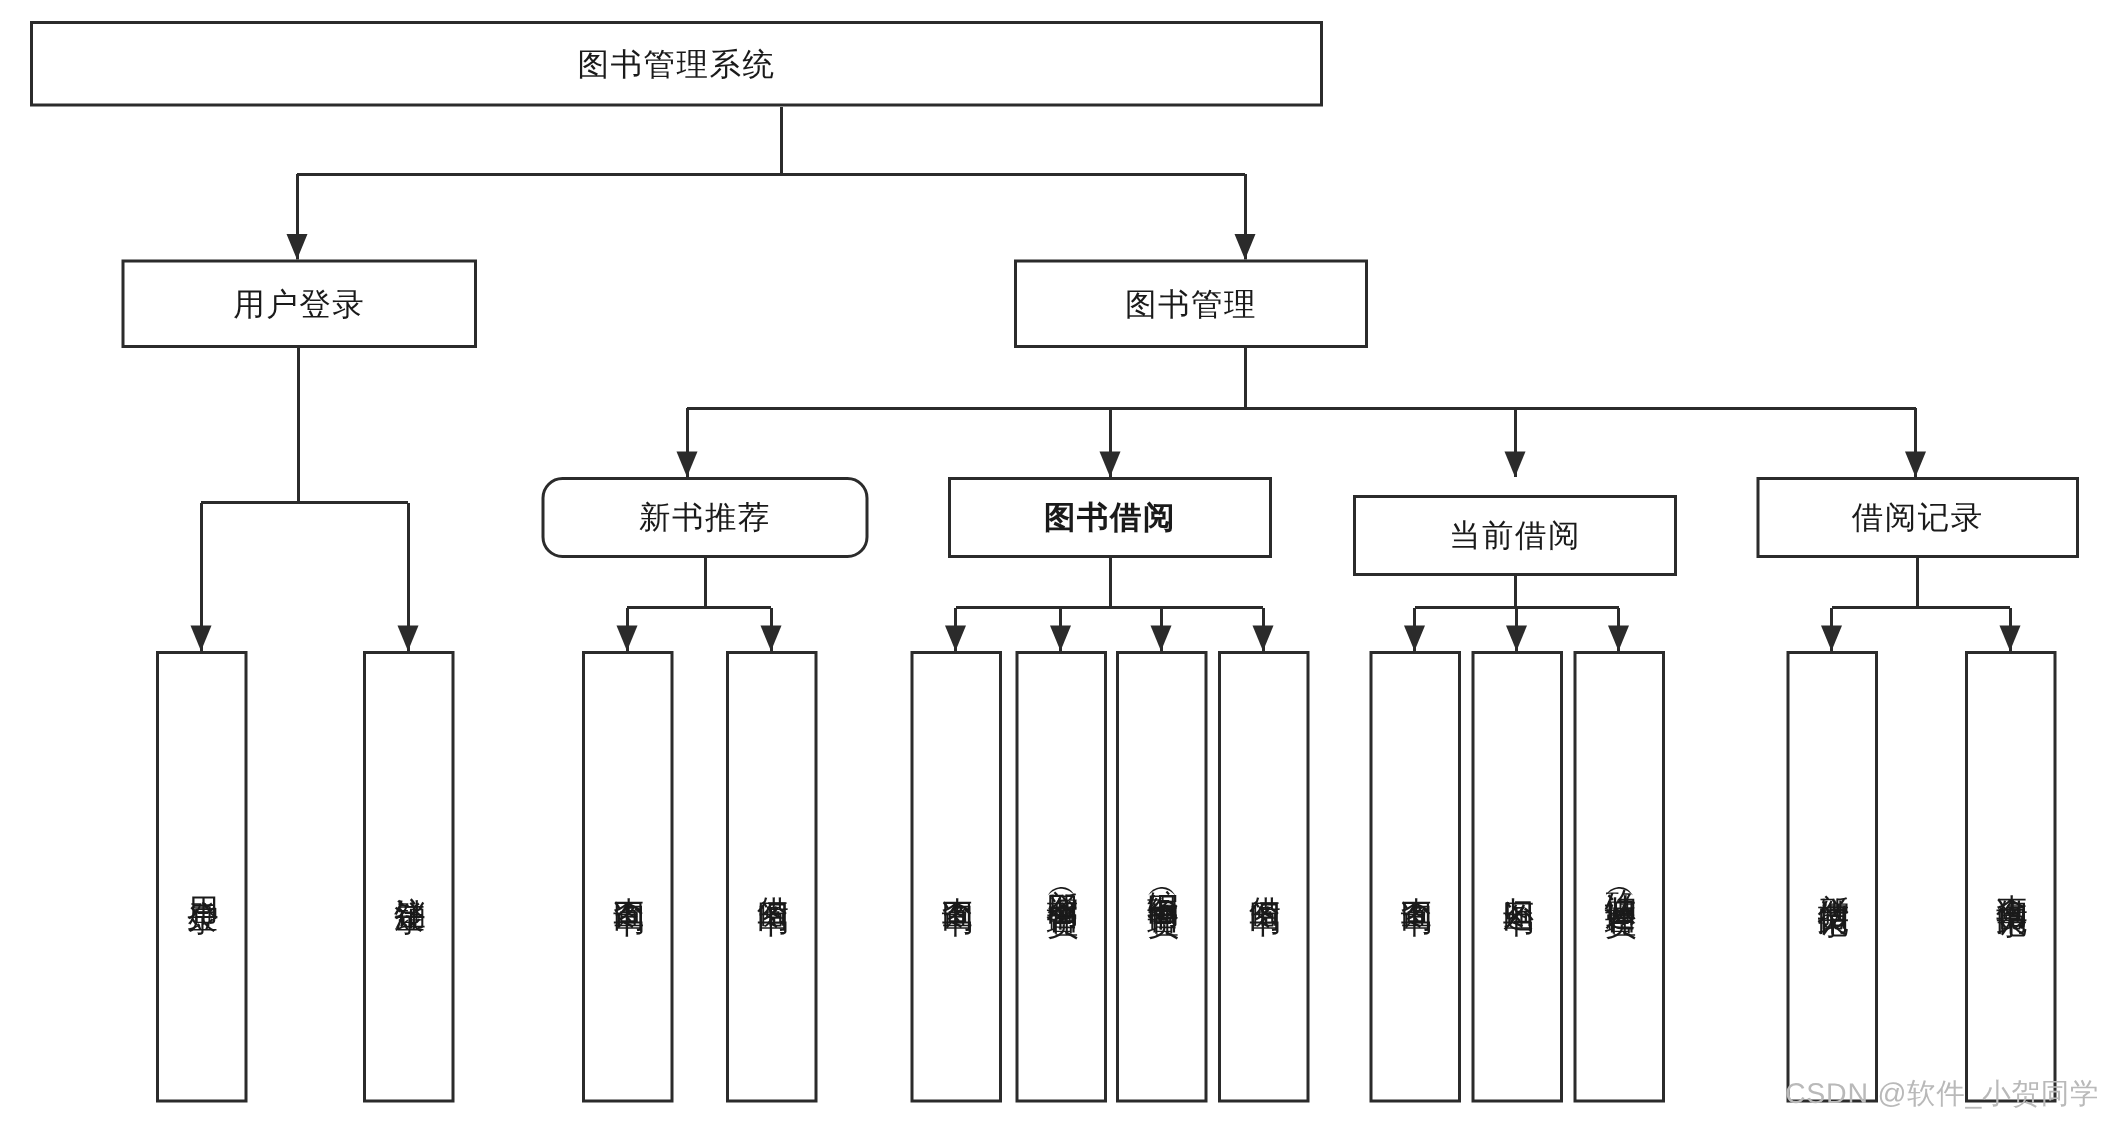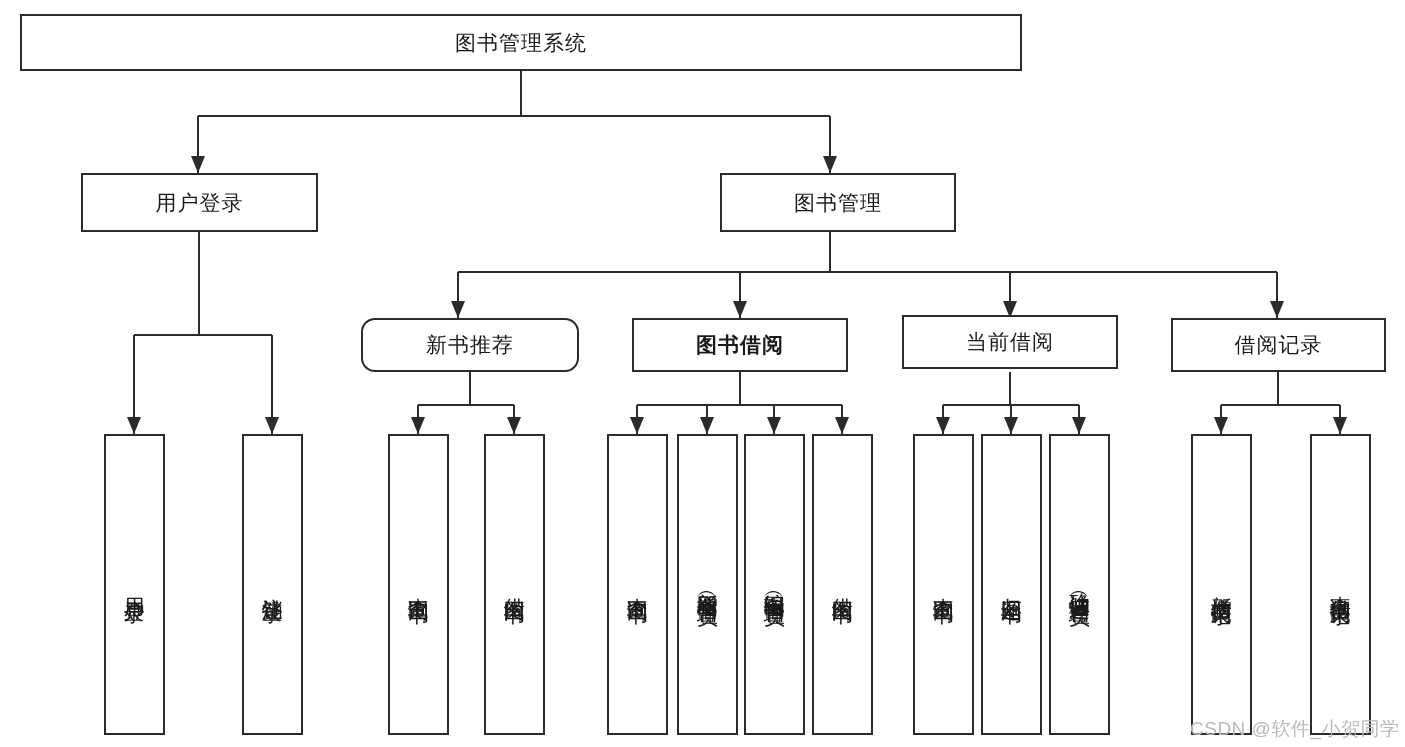--- a/index.html
+++ b/index.html
@@ -115,36 +115,36 @@
       <line x1="1079" y1="405" x2="1079" y2="434" stroke="#2b2b2b" stroke-width="2" shape-rendering="crispEdges"></line>
       <polygon points="1072,417 1086,417 1079,434" fill="#2b2b2b"></polygon>
       <line x1="1278" y1="372" x2="1278" y2="405" stroke="#2b2b2b" stroke-width="2" shape-rendering="crispEdges"></line>
       <line x1="1221" y1="405" x2="1340" y2="405" stroke="#2b2b2b" stroke-width="2" shape-rendering="crispEdges"></line>
       <line x1="1221" y1="405" x2="1221" y2="434" stroke="#2b2b2b" stroke-width="2" shape-rendering="crispEdges"></line>
       <polygon points="1214,417 1228,417 1221,434" fill="#2b2b2b"></polygon>
       <line x1="1340" y1="405" x2="1340" y2="434" stroke="#2b2b2b" stroke-width="2" shape-rendering="crispEdges"></line>
       <polygon points="1333,417 1347,417 1340,434" fill="#2b2b2b"></polygon>
     </svg>
   <div id="nodes">
-      <div class="node horiz" style="left: 20px; top: 14px; width: 1002px; height: 57px;">
+      <div class="node horiz" style="left: 20px; top: 14px; width: 862px; height: 57px;">
         <span class="hlabel">图书管理系统</span>
       </div>
       <div class="node horiz" style="left: 81px; top: 173px; width: 237px; height: 59px;">
         <span class="hlabel">用户登录</span>
       </div>
-      <div class="node horiz" style="left: 720px; top: 173px; width: 236px; height: 59px;">
+      <div class="node horiz" style="left: 676px; top: 173px; width: 236px; height: 59px;">
         <span class="hlabel">图书管理</span>
       </div>
       <div class="node horiz" style="left: 361px; top: 318px; width: 218px; height: 54px; border-radius: 14px;">
         <span class="hlabel">新书推荐</span>
       </div>
       <div class="node horiz" style="left: 632px; top: 318px; width: 216px; height: 54px; font-weight: bold;">
         <span class="hlabel">图书借阅</span>
       </div>
-      <div class="node horiz" style="left: 902px; top: 315px; width: 216px; height: 54px;">
+      <div class="node horiz" style="left: 902px; top: 330px; width: 216px; height: 54px;">
         <span class="hlabel">当前借阅</span>
       </div>
       <div class="node horiz" style="left: 1171px; top: 318px; width: 215px; height: 54px;">
         <span class="hlabel">借阅记录</span>
       </div>
       <div class="node vert" style="left: 104px; top: 434px; width: 61px; height: 301px;">
         <span class="vlabel">用户登录</span>
       </div>
       <div class="node vert" style="left: 242px; top: 434px; width: 61px; height: 301px;">
         <span class="vlabel">注销登录</span>

